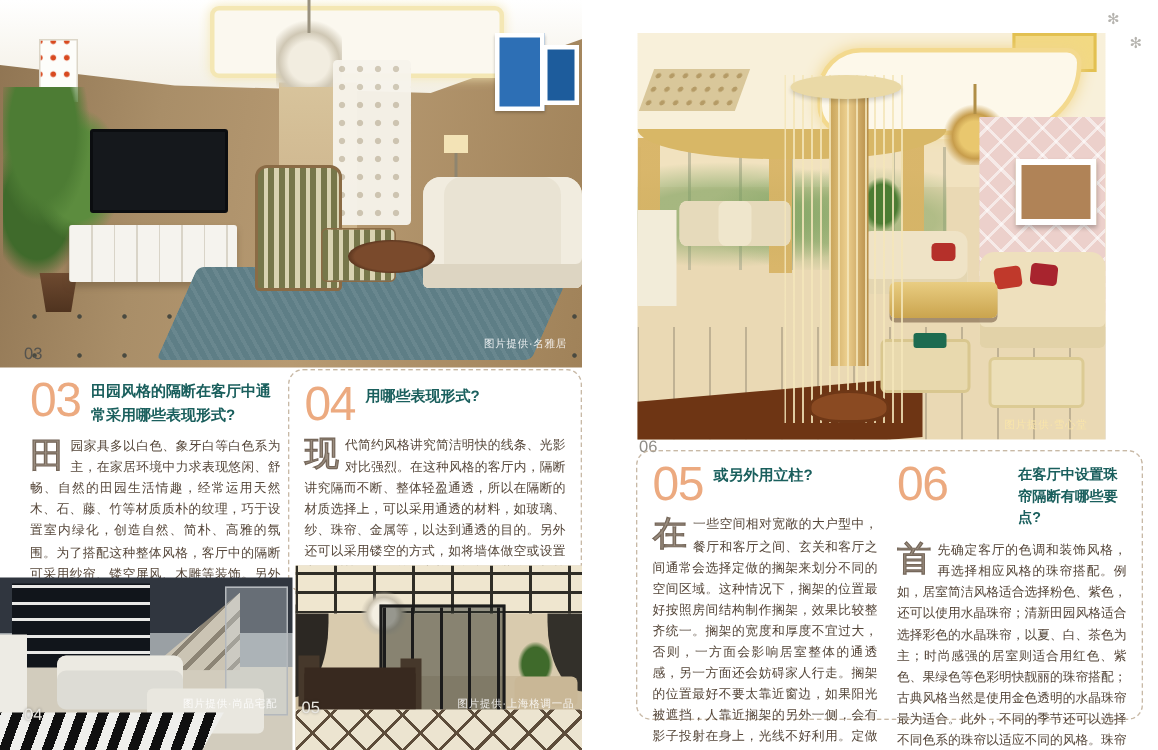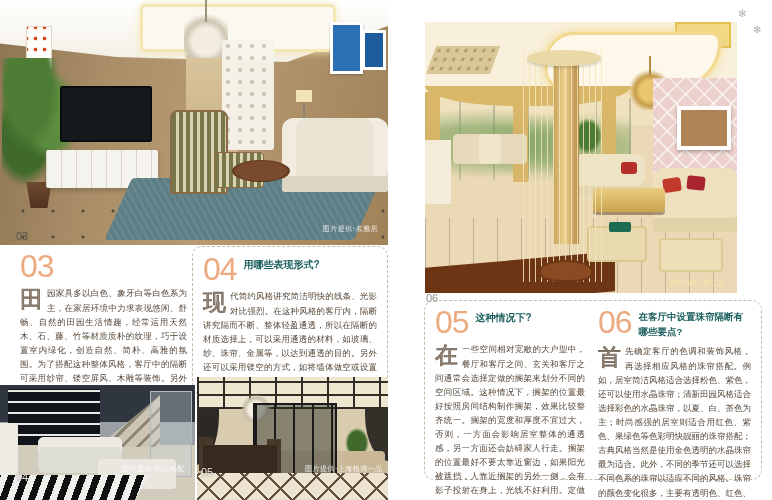--- a/index.html
+++ b/index.html
@@ -136,21 +136,21 @@
   .D-beads::before{content:"";position:absolute;left:4px;top:0;width:74px;height:16px;background:#ead9a6;border-radius:50%;box-shadow:0 2px 3px rgba(0,0,0,.15);}
   .D-beads::after{content:"";position:absolute;left:16px;bottom:0;width:50px;height:18px;background:#8a4a22;border-radius:50% 50% 40% 40%;border:2px solid #6e3716;}
   .D-column{left:128px;top:42px;width:26px;height:180px;background:linear-gradient(90deg,#c7a258,#eccf8e 45%,#b68c46);}
   
   .qsec{position:absolute;}
   #q03{left:20px;top:251px;width:167px;}
   #q04{left:192px;top:246px;width:196px;height:149px;padding:7px 10px 0 10px;box-sizing:border-box;}
   #rightQ{left:424px;top:300px;width:338px;height:180px;padding:6px 10px;box-sizing:border-box;display:flex;gap:13px;}
   #q05{width:150px;flex:0 0 auto;}
   #q06{flex:1;}
-  #q06 .q-title{font-size:9.5px;}
+  #q06 .q-title{font-size:9.5px;margin-left:40px;}
   .label-right-main{position:absolute;left:426px;top:292px;font-size:11px;color:#8f8d88;}
 </style>
 </head>
 <body>
 
 <div id="spread">
 
   <div class="photo" id="photoA">
     <div class="A-ceiling"></div>
     <div class="A-cove"></div>
@@ -171,20 +171,24 @@
     <div class="A-lamp"></div>
     <div class="A-sofa"></div>
     <div class="A-table"></div>
     <span class="photo-label dark" style="left:16px;bottom:3px;">03</span>
     <span class="credit" style="right:10px;bottom:11px;">图片提供·名雅居</span>
   </div>
 
   <div class="qsec" id="q03">
     <div class="q-head">
       <div class="q-num">03</div>
+      <div class="q-title">
+        <div>田园风格的隔断在客厅中通</div>
+        <div>常采用哪些表现形式?</div>
+      </div>
     </div>
     <div class="q-body">
       <span class="dropcap">田</span><span>园家具多以白色、象牙白等白色系为主，在家居环境中力求表现悠闲、舒畅、自然的田园生活情趣，经常运用天然木、石、藤、竹等材质质朴的纹理，巧于设置室内绿化，创造自然、简朴、高雅的氛围。为了搭配这种整体风格，客厅中的隔断可采用纱帘、镂空屏风、木雕等装饰。另外还可以采用草叶编织且色泽自然的材料，再加以进行做旧、雕刻等特殊处理，从而使整体居室风格协调统一。</span>
     </div>
   </div>
 
   <div class="qsec dashed-box" id="q04">
     <div class="q-head">
       <div class="q-num">04</div>
       <div class="q-title">
@@ -255,21 +259,21 @@
   <span class="label-right-main">06</span>
 
   <span class="corner-mark" style="left:738px;top:8px;">✻</span>
   <span class="corner-mark" style="left:753px;top:24px;">✻</span>
 
   <div class="dashed-box" id="rightQ" style="position:absolute;">
     <div class="qsec" id="q05" style="position:relative;">
       <div class="q-head">
         <div class="q-num">05</div>
         <div class="q-title">
-          <div>这种情况下?</div>
+          <div>或另外用立柱?</div>
         </div>
       </div>
       <div class="q-body">
         <span class="dropcap">在</span><span>一些空间相对宽敞的大户型中，餐厅和客厅之间、玄关和客厅之间通常会选择定做的搁架来划分不同的空间区域。这种情况下，搁架的位置最好按照房间结构制作搁架，效果比较整齐统一。搁架的宽度和厚度不宜过大，否则，一方面会影响居室整体的通透感，另一方面还会妨碍家人行走。搁架的位置最好不要太靠近窗边，如果阳光被遮挡，人靠近搁架的另外一侧，会有影子投射在身上，光线不好利用。定做搁架可以预留空间，既要稳固实用，还要兼顾收纳空间。</span>
       </div>
     </div>
     <div class="qsec" id="q06" style="position:relative;">
       <div class="q-head">
         <div class="q-num">06</div>
         <div class="q-title">

